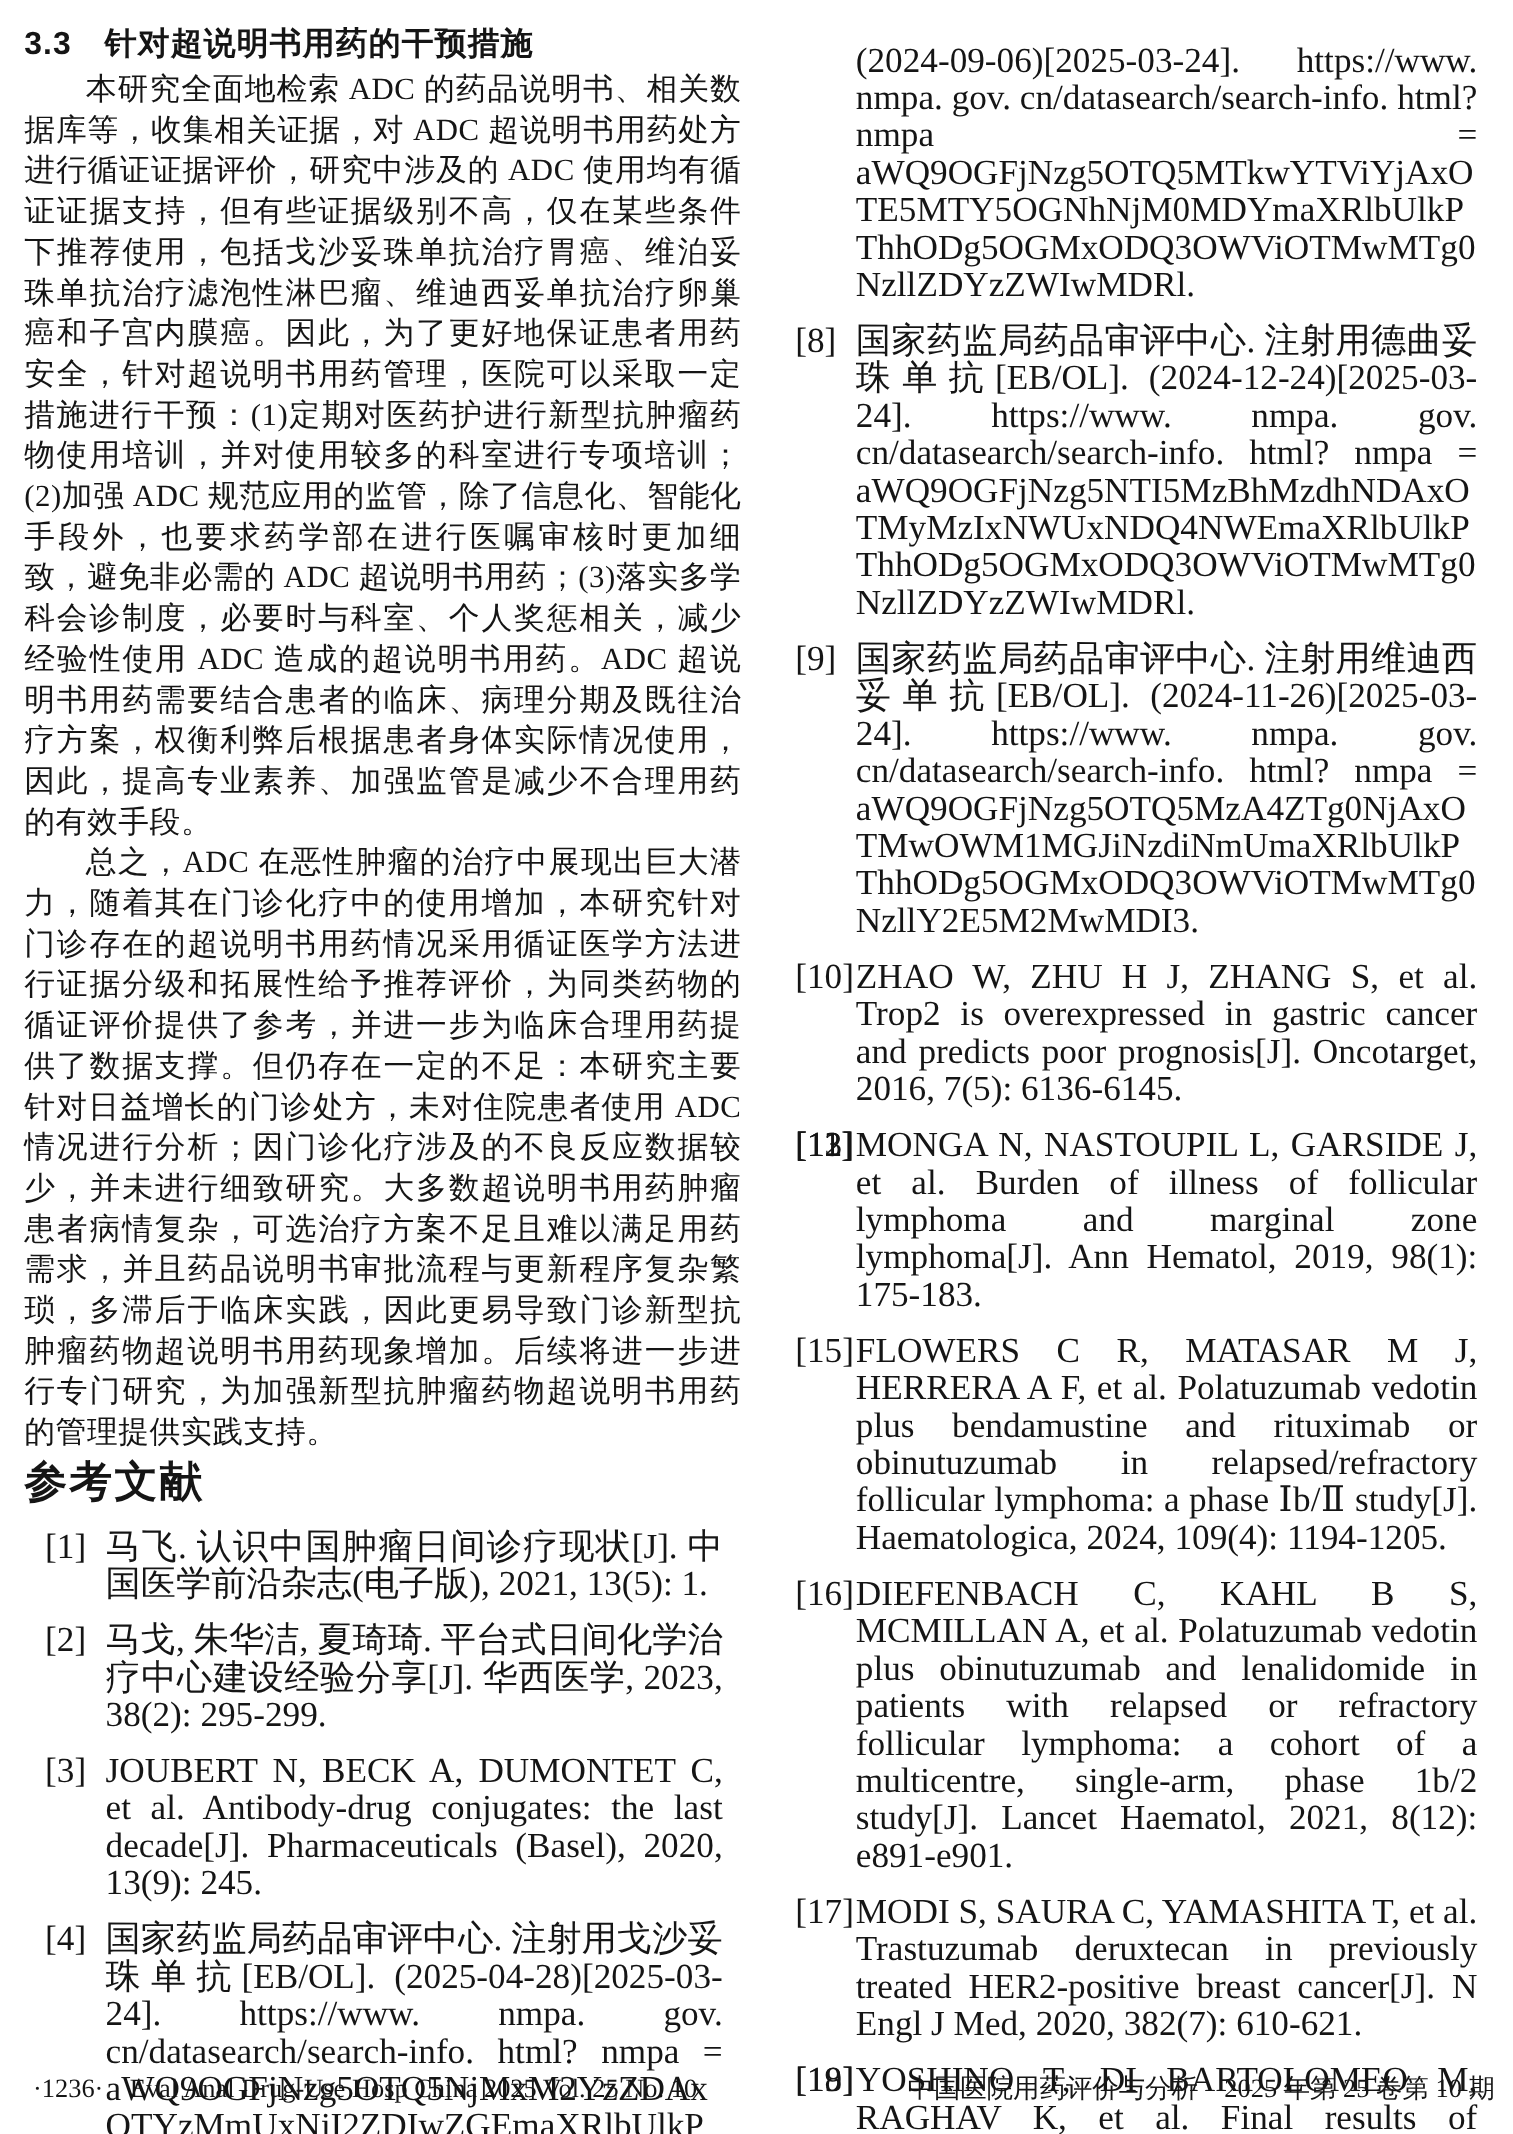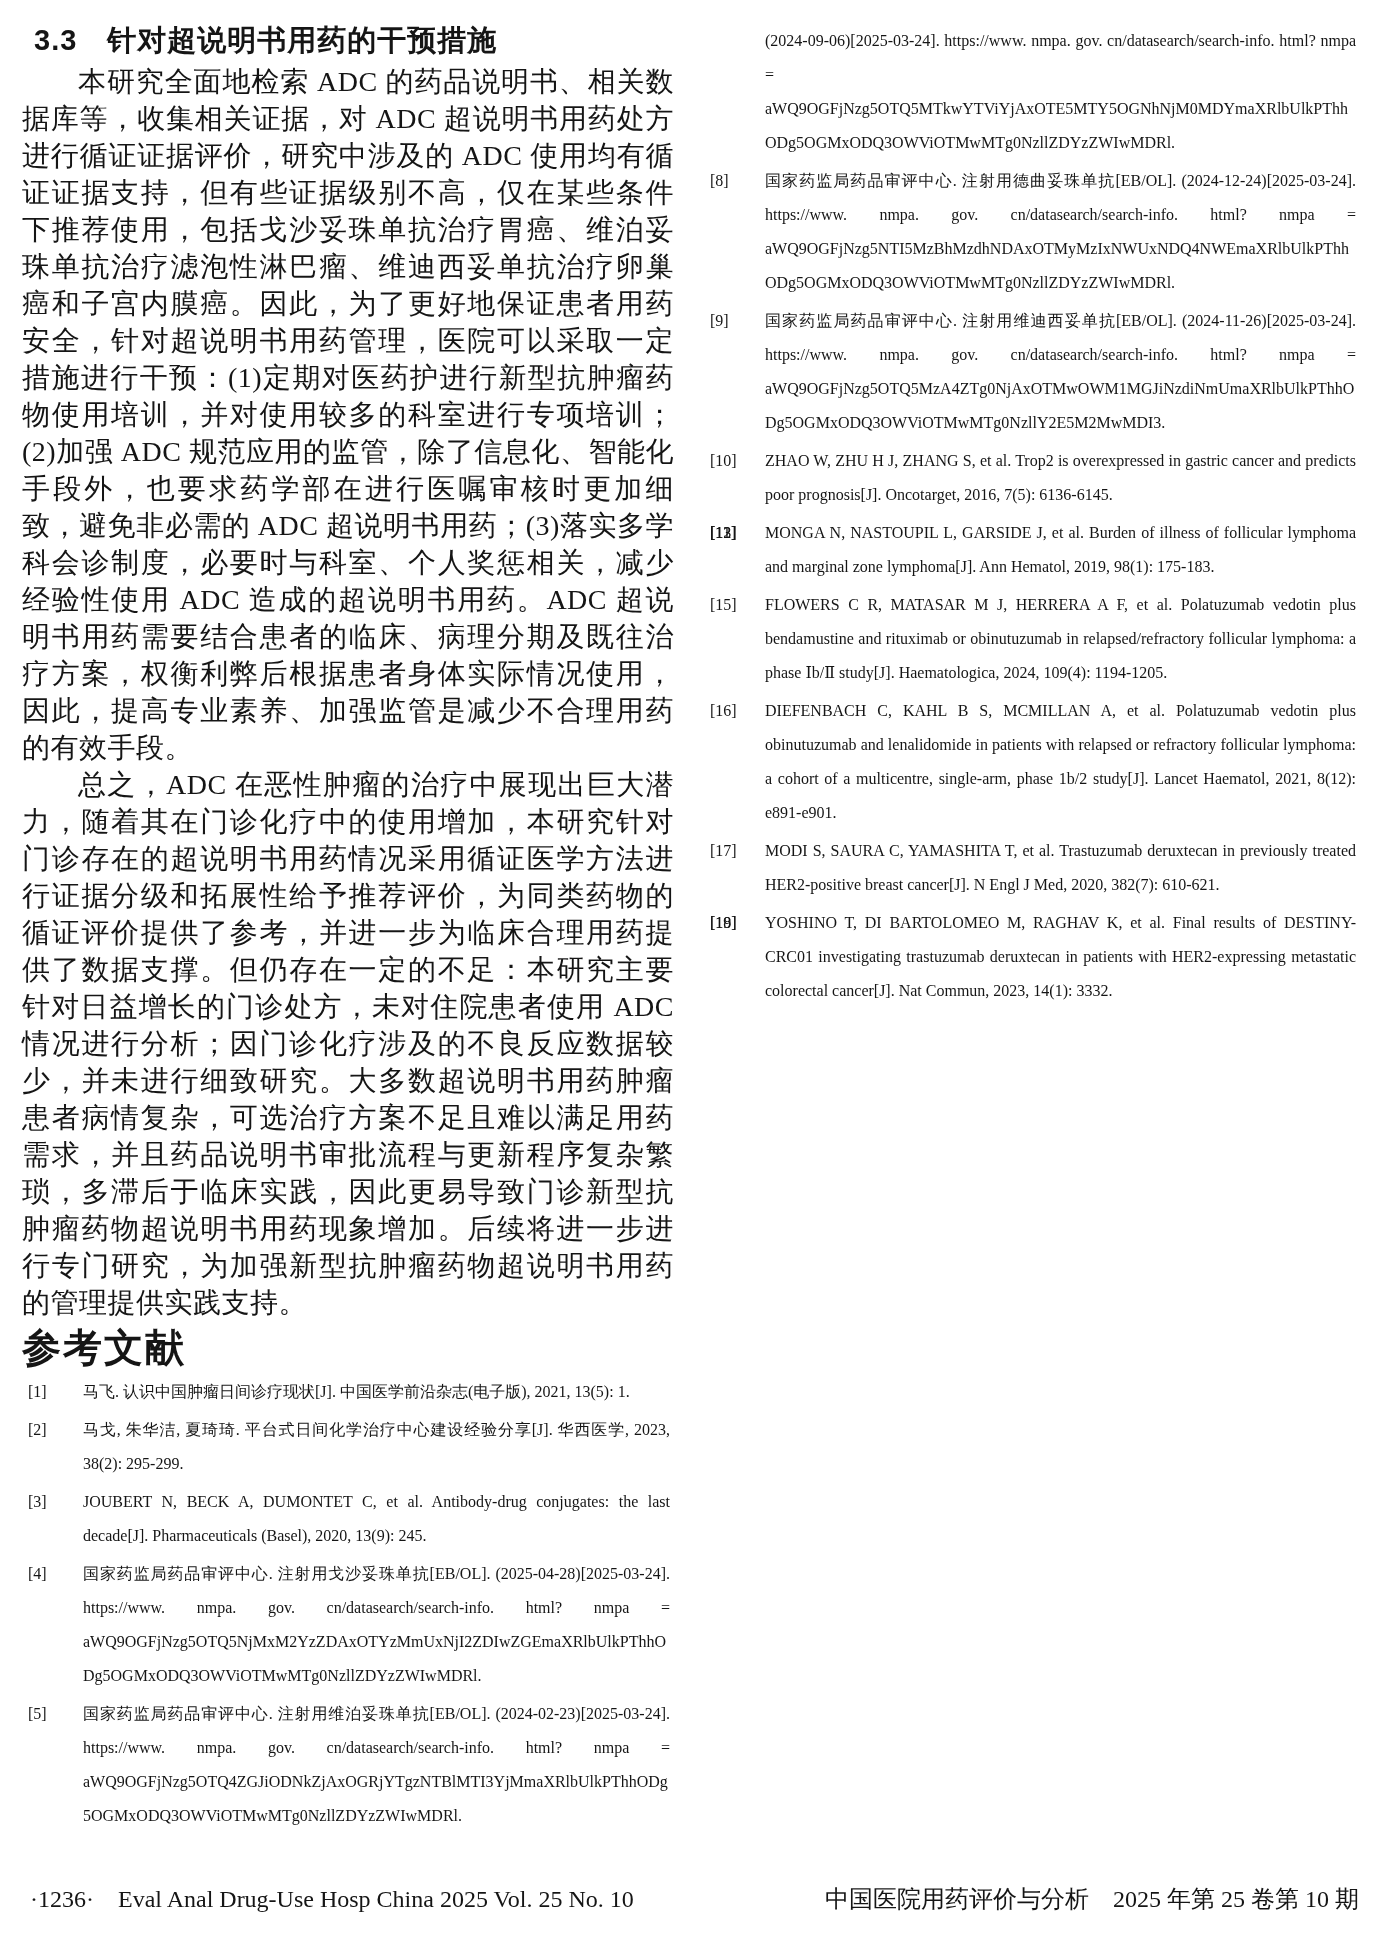--- a/index.html
+++ b/index.html
@@ -6,35 +6,35 @@
   body{
     width:1375px;height:1940px;position:relative;overflow:hidden;
     font-family:"Liberation Serif","DejaVu Serif",serif;color:#151515;
     -webkit-font-smoothing:antialiased;
   }
   .col{position:absolute;top:20px;}
   .col-left{left:22px;width:652px;}
   .col-right{left:704px;width:656px;}
   .section-heading{
     font-family:"Liberation Sans","DejaVu Sans",sans-serif;
-    font-weight:bold;font-size:29px;line-height:40px;margin:0 0 3px 12px;
+    font-weight:bold;font-size:29px;line-height:40px;margin:0 0 3px 0;
     letter-spacing:1px;
   }
   .body-para{
     font-size:28px;line-height:37px;margin:0;text-align:justify;
     text-indent:2em;letter-spacing:0.5px;
   }
   .refs-heading{
     font-family:"Liberation Sans","DejaVu Sans",sans-serif;
     font-weight:bold;font-size:39px;line-height:46px;margin:4px 0 2px 0;
     letter-spacing:2px;
   }
   .ref{
-    position:relative;padding-left:57px;font-size:16px;line-height:34px;
-    text-align:justify;overflow-wrap:anywhere;margin:4px;
+    position:relative;padding-left:57px;font-size:32px;line-height:34px;
+    text-align:justify;overflow-wrap:anywhere;margin:17px;
   }
   .ref .num{position:absolute;left:2px;top:0;white-space:nowrap;}
   .footer{
     position:absolute;top:1882px;left:0;width:1375px;height:36px;
     font-size:24px;line-height:34px;
   }
   .footer .f-left{position:absolute;left:30px;top:0;white-space:nowrap;}
   .footer .f-right{position:absolute;right:16px;top:0;white-space:nowrap;}
 </style>
 </head>

